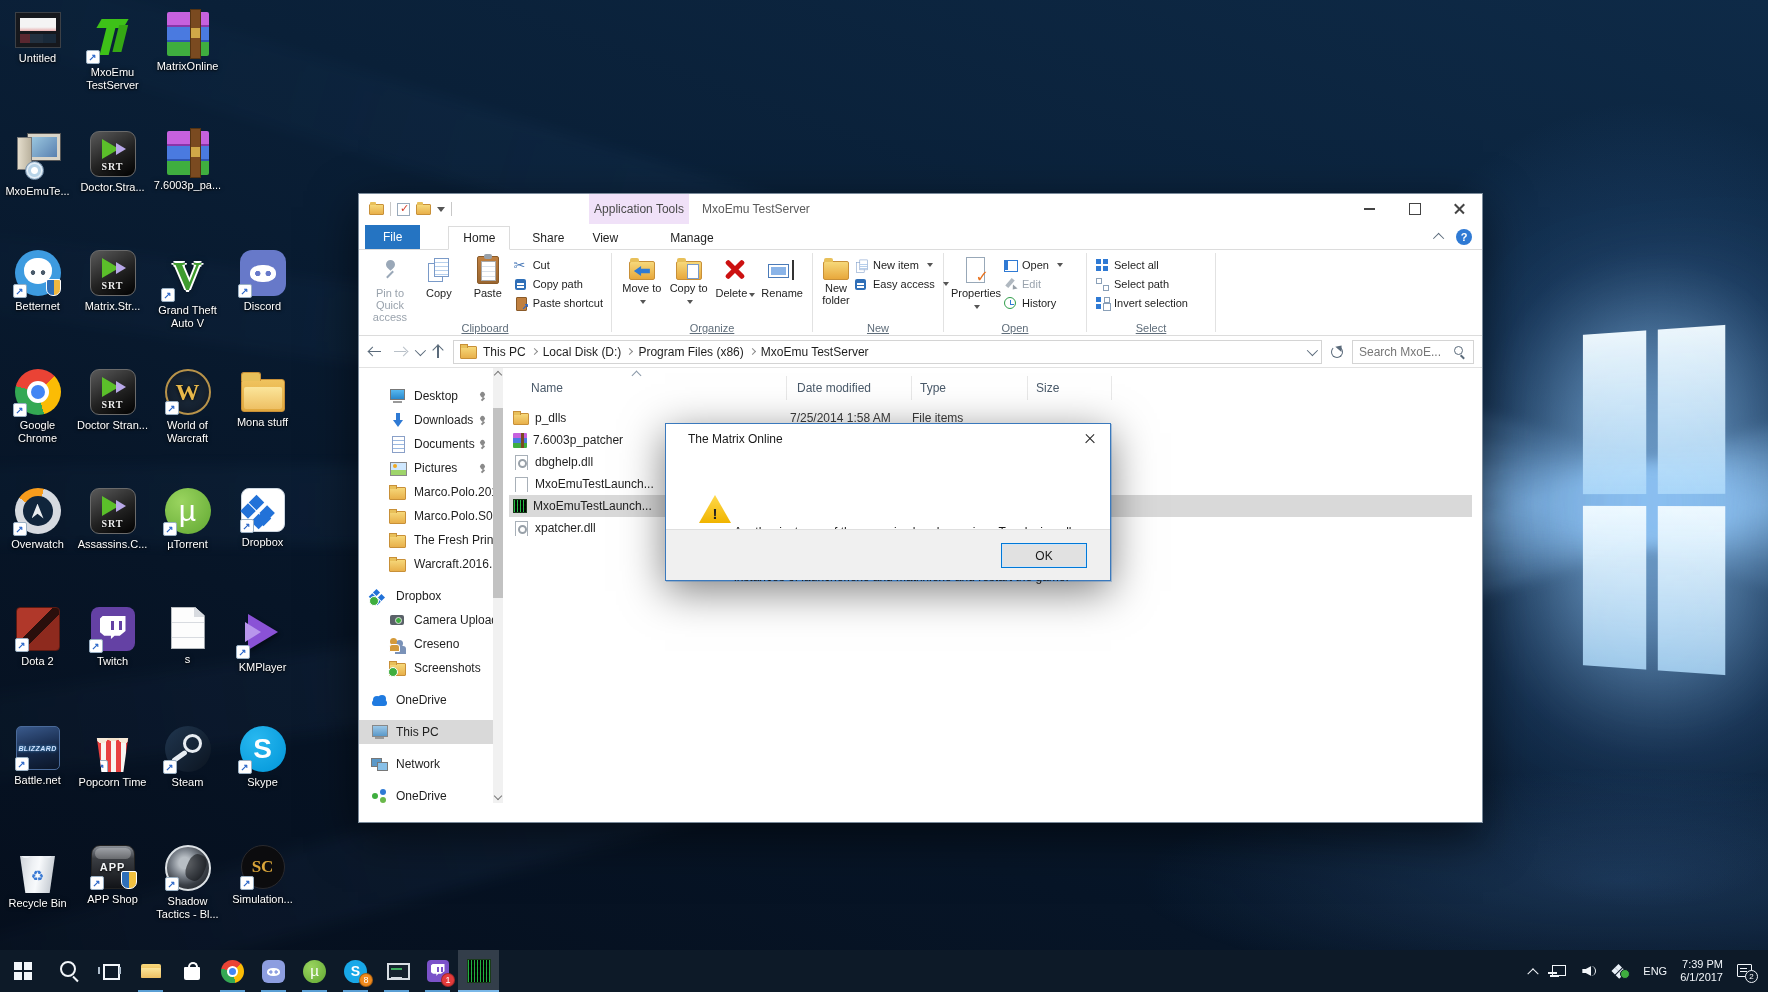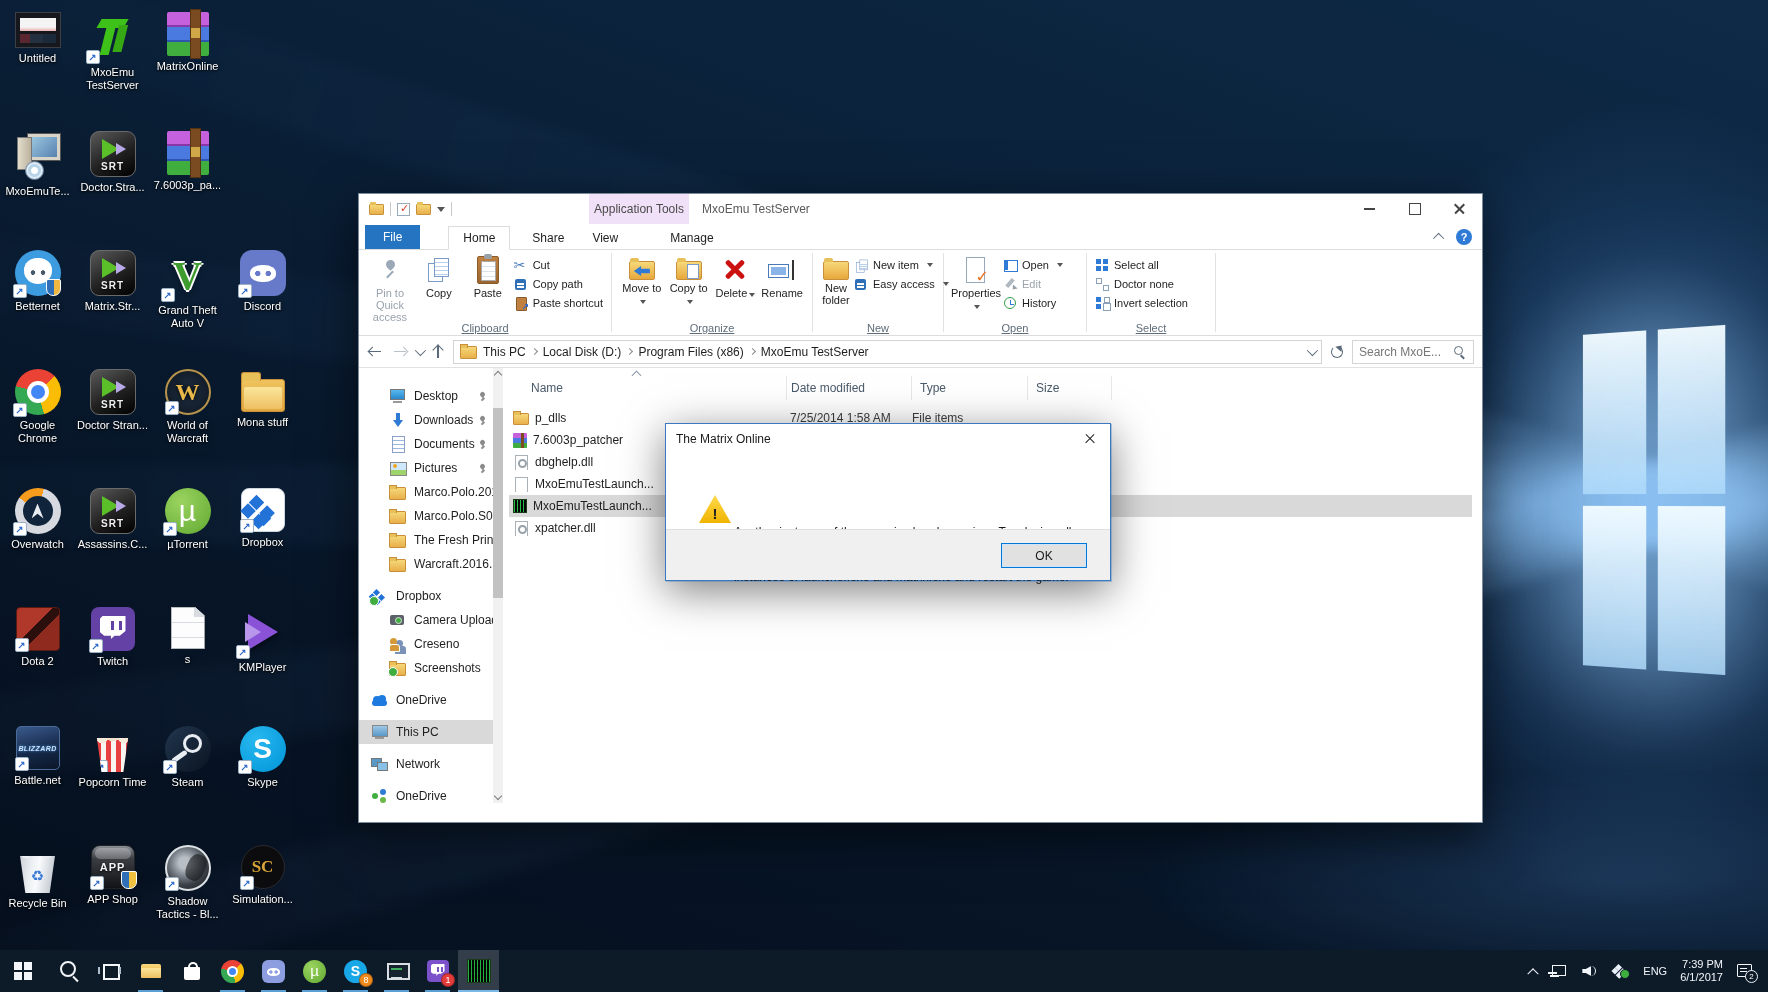--- a/index.html
+++ b/index.html
@@ -29,21 +29,21 @@
 
   .dico.mxo::before{content:"";position:absolute;top:7px;left:11px;width:27px;height:9px;background:#3ec118;transform:skewX(-30deg);}
   .dico.mxo::after{content:"";position:absolute;top:16px;left:15px;width:9px;height:27px;background:#3ec118;transform:skewX(-14deg);box-shadow:12px -3px 0 #35a814;}
 
   .dico.rar{width:42px;height:44px;border-radius:2px;background:linear-gradient(180deg,#c661de 0 13px,#8a35a8 13px 15px,#4a7ae0 15px 28px,#2f55b0 28px 30px,#3fae3f 30px 44px);}
   .dico.rar::after{content:"";position:absolute;top:-3px;bottom:-3px;left:23px;width:9px;background:linear-gradient(180deg,#7a4a20 0 38%,#d0a848 38% 58%,#7a4a20 58%);border:1px solid #543312;}
 
   .dico.srt{width:46px;height:46px;border-radius:9px;background:linear-gradient(150deg,#5a5a5a 0%,#222 55%,#000 100%);border:1px solid #6a6a6a;}
   .dico.srt::before{content:"";position:absolute;left:11px;top:7px;width:0;height:0;border-top:10px solid transparent;border-bottom:10px solid transparent;border-left:17px solid #5bbf2a;}
   .dico.srt::after{content:"";position:absolute;left:25px;top:11px;width:0;height:0;border-top:6px solid transparent;border-bottom:6px solid transparent;border-left:10px solid #b9a9e9;}
-  .dico.srt .dglyph{position:absolute;bottom:4px;width:100%;text-align:center;font-size:10px;letter-spacing:1px;color:#f0f0f0;text-shadow:0 1px 2px #000;}
+  .dico.srt .dglyph{position:absolute;bottom:4px;width:100%;text-align:center;font-size:10px;letter-spacing:1px;color:#f0f0f0;text-shadow:0 1px 2px #000;font-family:Liberation Serif, serif;}
 
   .dico.betternet{width:46px;height:46px;border-radius:50%;background:#3d9be0;}
   .dico.betternet::before{content:"";position:absolute;left:9px;top:8px;width:28px;height:26px;border-radius:46% 46% 50% 50%;background:radial-gradient(circle at 32% 56%,#4a5a6a 2px,transparent 2.6px),radial-gradient(circle at 68% 56%,#4a5a6a 2px,transparent 2.6px),#fff;}
   .dico.betternet::after{content:"";position:absolute;right:0;bottom:0;width:13px;height:15px;border:1px solid #fff;border-radius:2px 2px 7px 7px;background:linear-gradient(90deg,#2f6fb8 50%,#f0b840 50%);}
 
   .dico.gtav .dglyph{font-family:"Liberation Serif","DejaVu Serif",serif;font-size:40px;color:#3e9b2e;text-shadow:2px 0 0 #fff,-2px 0 0 #fff,0 2px 0 #fff,0 -2px 0 #fff,0 0 7px rgba(0,0,0,.7);}
 
   .dico.discord{width:46px;height:46px;border-radius:12px;background:#6779c9;}
   .dico.discord::before{content:"";position:absolute;left:10px;top:15px;width:26px;height:17px;border-radius:46%;background:radial-gradient(circle at 30% 50%,#6779c9 2.4px,transparent 3px),radial-gradient(circle at 70% 50%,#6779c9 2.4px,transparent 3px),#fff;}
 
@@ -281,21 +281,21 @@
   .statusbar{height:25px;border-top:1px solid #e0e0e0;display:flex;align-items:center;padding:0 10px;gap:10px;font-size:11px;color:#3c3c3c;background:#fff;position:relative;}
   .ssep{width:1px;height:14px;background:#d8d8d8;}
   .sb-views{position:absolute;right:8px;top:3px;display:flex;gap:4px;}
   .sbv{width:20px;height:18px;border:1px solid transparent;position:relative;}
   .sbv.sel{background:#cfe8ff;border-color:#88b8e0;}
   .sbv.lines::before{content:"";position:absolute;left:4px;top:5px;width:12px;height:1.5px;background:#667;box-shadow:0 3px 0 #667,0 6px 0 #667;}
   .sbv.thumbs::before{content:"";position:absolute;left:4px;top:4px;width:4px;height:4px;border:1px solid #667;box-shadow:7px 0 0 -1px #aab,0 6px 0 -1px #aab,7px 6px 0 -1px #aab;}
 
   
   .dialog{position:absolute;left:665px;top:423px;width:446px;height:158px;background:#fff;border:1px solid #3a79bd;box-shadow:1px 1px 0 rgba(58,121,189,.35),0 10px 40px rgba(0,0,0,.5);z-index:50;}
-  .dtitlebar{height:29px;display:flex;align-items:center;padding:0 10px;font-size:12px;color:#1a1a1a;position:relative;}
+  .dtitlebar{height:29px;display:flex;align-items:center;padding:0 22px;font-size:12px;color:#1a1a1a;position:relative;}
   .dclose{position:absolute;right:14px;top:9px;width:12px;height:12px;}
   .dclose::before,.dclose::after{content:"";position:absolute;top:5px;left:0;width:12px;height:1.4px;background:#222;}
   .dclose::before{transform:rotate(45deg);}
   .dclose::after{transform:rotate(-45deg);}
   .dbody{position:relative;height:78px;}
   .warn{position:absolute;left:33px;top:42px;width:32px;height:28px;background:linear-gradient(#ffd94a,#f0b400);clip-path:polygon(50% 0,100% 100%,0 100%);filter:drop-shadow(1px 2px 2px rgba(0,0,0,.3));}
   .warn::before{content:"!";position:absolute;bottom:1px;width:100%;text-align:center;font-size:15px;font-weight:bold;color:#222;}
   .dmsg{position:absolute;left:68px;top:42px;width:368px;font-size:12px;line-height:15px;color:#1a1a1a;white-space:pre-wrap;}
   .dbtns{position:absolute;left:0;right:0;bottom:0;height:51px;background:#f0f0f0;border-top:1px solid #dfdfdf;}
   .okbtn{position:absolute;left:335px;top:13px;width:86px;height:25px;background:#e1e1e1;border:1px solid #0078d7;box-shadow:inset 0 0 0 1px #cfe4f7;font-size:12px;color:#1a1a1a;display:flex;align-items:center;justify-content:center;}
@@ -760,21 +760,21 @@
       <div class="rsep"></div>
 
       <div class="rgroup" style="width:128px;">
         <div class="rsmallcol">
           <div class="rsmall">
               <span class="sico rb-selall"></span>
               <span>Select all</span>
             </div>
           <div class="rsmall">
               <span class="sico rb-selnone"></span>
-              <span>Doctor none</span>
+              <span>Select path</span>
             </div>
           <div class="rsmall">
               <span class="sico rb-selinv"></span>
               <span>Invert selection</span>
             </div>
         </div>
         <div class="glabel">Select</div>
       </div>
       <div class="rsep"></div>
     </div>
@@ -920,21 +920,21 @@
         <span class="sarr up"></span>
         <span class="thumb"></span>
         <span class="sarr down"></span>
       </div>
       <div class="filelist">
         <div class="lheader">
           <span class="hsort"></span>
           <div class="hcell first" style="left:0;width:277px;padding-left:22px;">
               <span>Name</span>
             </div>
-          <div class="hcell" style="left:277px;width:125px;padding-left:4px;">
+          <div class="hcell" style="left:277px;width:125px;padding-left:10px;">
               <span>Date modified</span>
             </div>
           <div class="hcell" style="left:402px;width:116px;padding-left:8px;">
               <span>Type</span>
             </div>
           <div class="hcell" style="left:518px;width:84px;padding-left:8px;">
               <span>Size</span>
             </div>
           <div class="hcell" style="left:602px;width:1px;"></div>
         </div>

